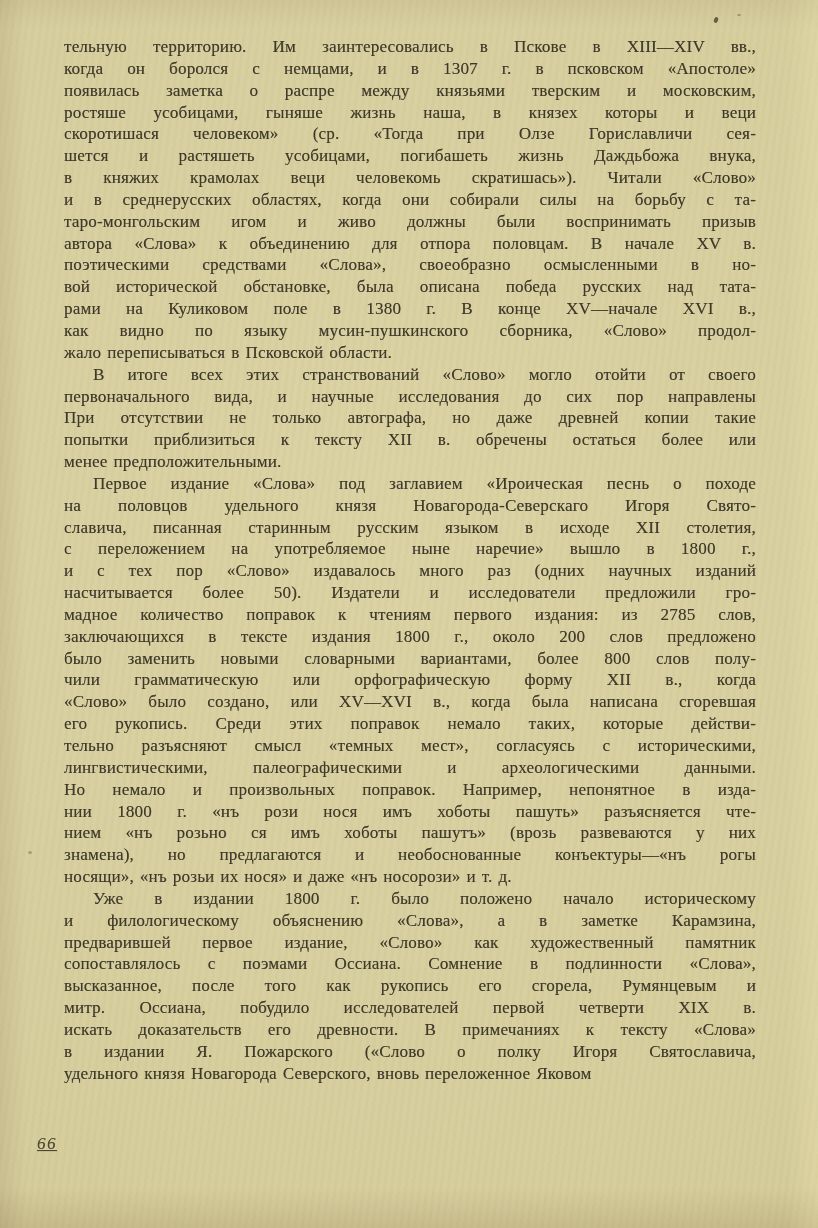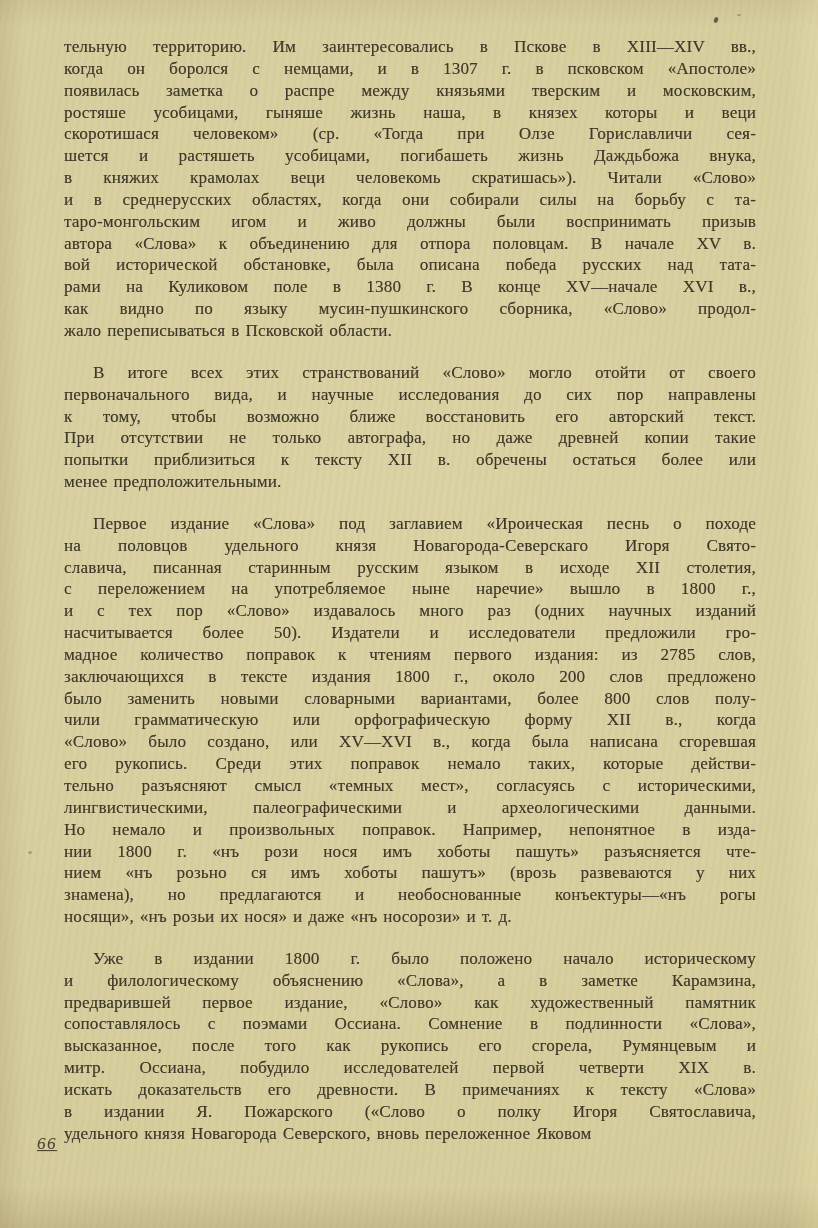--- a/index.html
+++ b/index.html
@@ -29,21 +29,21 @@
     text-shadow:0.3px 0.3px 0.6px rgba(62,56,38,0.45);
   }
   .line{
     height:21.85px;overflow:hidden;
     text-align:justify;text-align-last:justify;
     white-space:normal;
   }
   .line::after{content:"";display:inline-block;width:100%;height:0;}
   .line.last{text-align-last:left;}
   .line.last::after{content:none;}
-  .line.indent{text-indent:29px;margin-top:20px;}
+  .line.indent{text-indent:29px;}
   .page-number{
     position:absolute;left:37px;top:1134px;
     font-style:italic;font-size:17px;letter-spacing:1.5px;
     color:var(--ink);opacity:0.9;
     text-shadow:0.3px 0.3px 0.6px rgba(62,56,38,0.4);
     text-decoration:underline;
   }
   .speck{position:absolute;background:var(--ink);border-radius:50%;}
   .speck.s1{left:714px;top:17px;width:4px;height:6px;transform:rotate(20deg);opacity:0.75;}
   .speck.s2{left:737px;top:14px;width:4px;height:2px;opacity:0.35;}
@@ -57,27 +57,27 @@
       <div class="line">тельную территорию. Им заинтересовались в Пскове в XIII—XIV вв.,</div>
       <div class="line">когда он боролся с немцами, и в 1307 г. в псковском «Апостоле»</div>
       <div class="line">появилась заметка о распре между князьями тверским и московским,</div>
       <div class="line">ростяше усобицами, гыняше жизнь наша, в князех которы и веци</div>
       <div class="line">скоротишася человеком» (ср. «Тогда при Олзе Гориславличи сея-</div>
       <div class="line">шется и растяшеть усобицами, погибашеть жизнь Даждьбожа внука,</div>
       <div class="line">в княжих крамолах веци человекомь скратишась»). Читали «Слово»</div>
       <div class="line">и в среднерусских областях, когда они собирали силы на борьбу с та-</div>
       <div class="line">таро-монгольским игом и живо должны были воспринимать призыв</div>
       <div class="line">автора «Слова» к объединению для отпора половцам. В начале XV в.</div>
+      <div class="line">поэтическими средствами «Слова», своеобразно осмысленными в но-</div>
       <div class="line">вой исторической обстановке, была описана победа русских над тата-</div>
       <div class="line">рами на Куликовом поле в 1380 г. В конце XV—начале XVI в.,</div>
       <div class="line">как видно по языку мусин-пушкинского сборника, «Слово» продол-</div>
       <div class="line last">жало переписываться в Псковской области.</div>
       <div class="line indent">В итоге всех этих странствований «Слово» могло отойти от своего</div>
       <div class="line">первоначального вида, и научные исследования до сих пор направлены</div>
-      <div class="line">к тому, чтобы возможно ближе восстановить его авторский текст.</div>
       <div class="line">При отсутствии не только автографа, но даже древней копии такие</div>
       <div class="line">попытки приблизиться к тексту XII в. обречены остаться более или</div>
       <div class="line last">менее предположительными.</div>
       <div class="line indent">Первое издание «Слова» под заглавием «Ироическая песнь о походе</div>
       <div class="line">на половцов удельного князя Новагорода-Северскаго Игоря Свято-</div>
       <div class="line">славича, писанная старинным русским языком в исходе XII столетия,</div>
       <div class="line">с переложением на употребляемое ныне наречие» вышло в 1800 г.,</div>
       <div class="line">и с тех пор «Слово» издавалось много раз (одних научных изданий</div>
       <div class="line">насчитывается более 50). Издатели и исследователи предложили гро-</div>
       <div class="line">мадное количество поправок к чтениям первого издания: из 2785 слов,</div>

